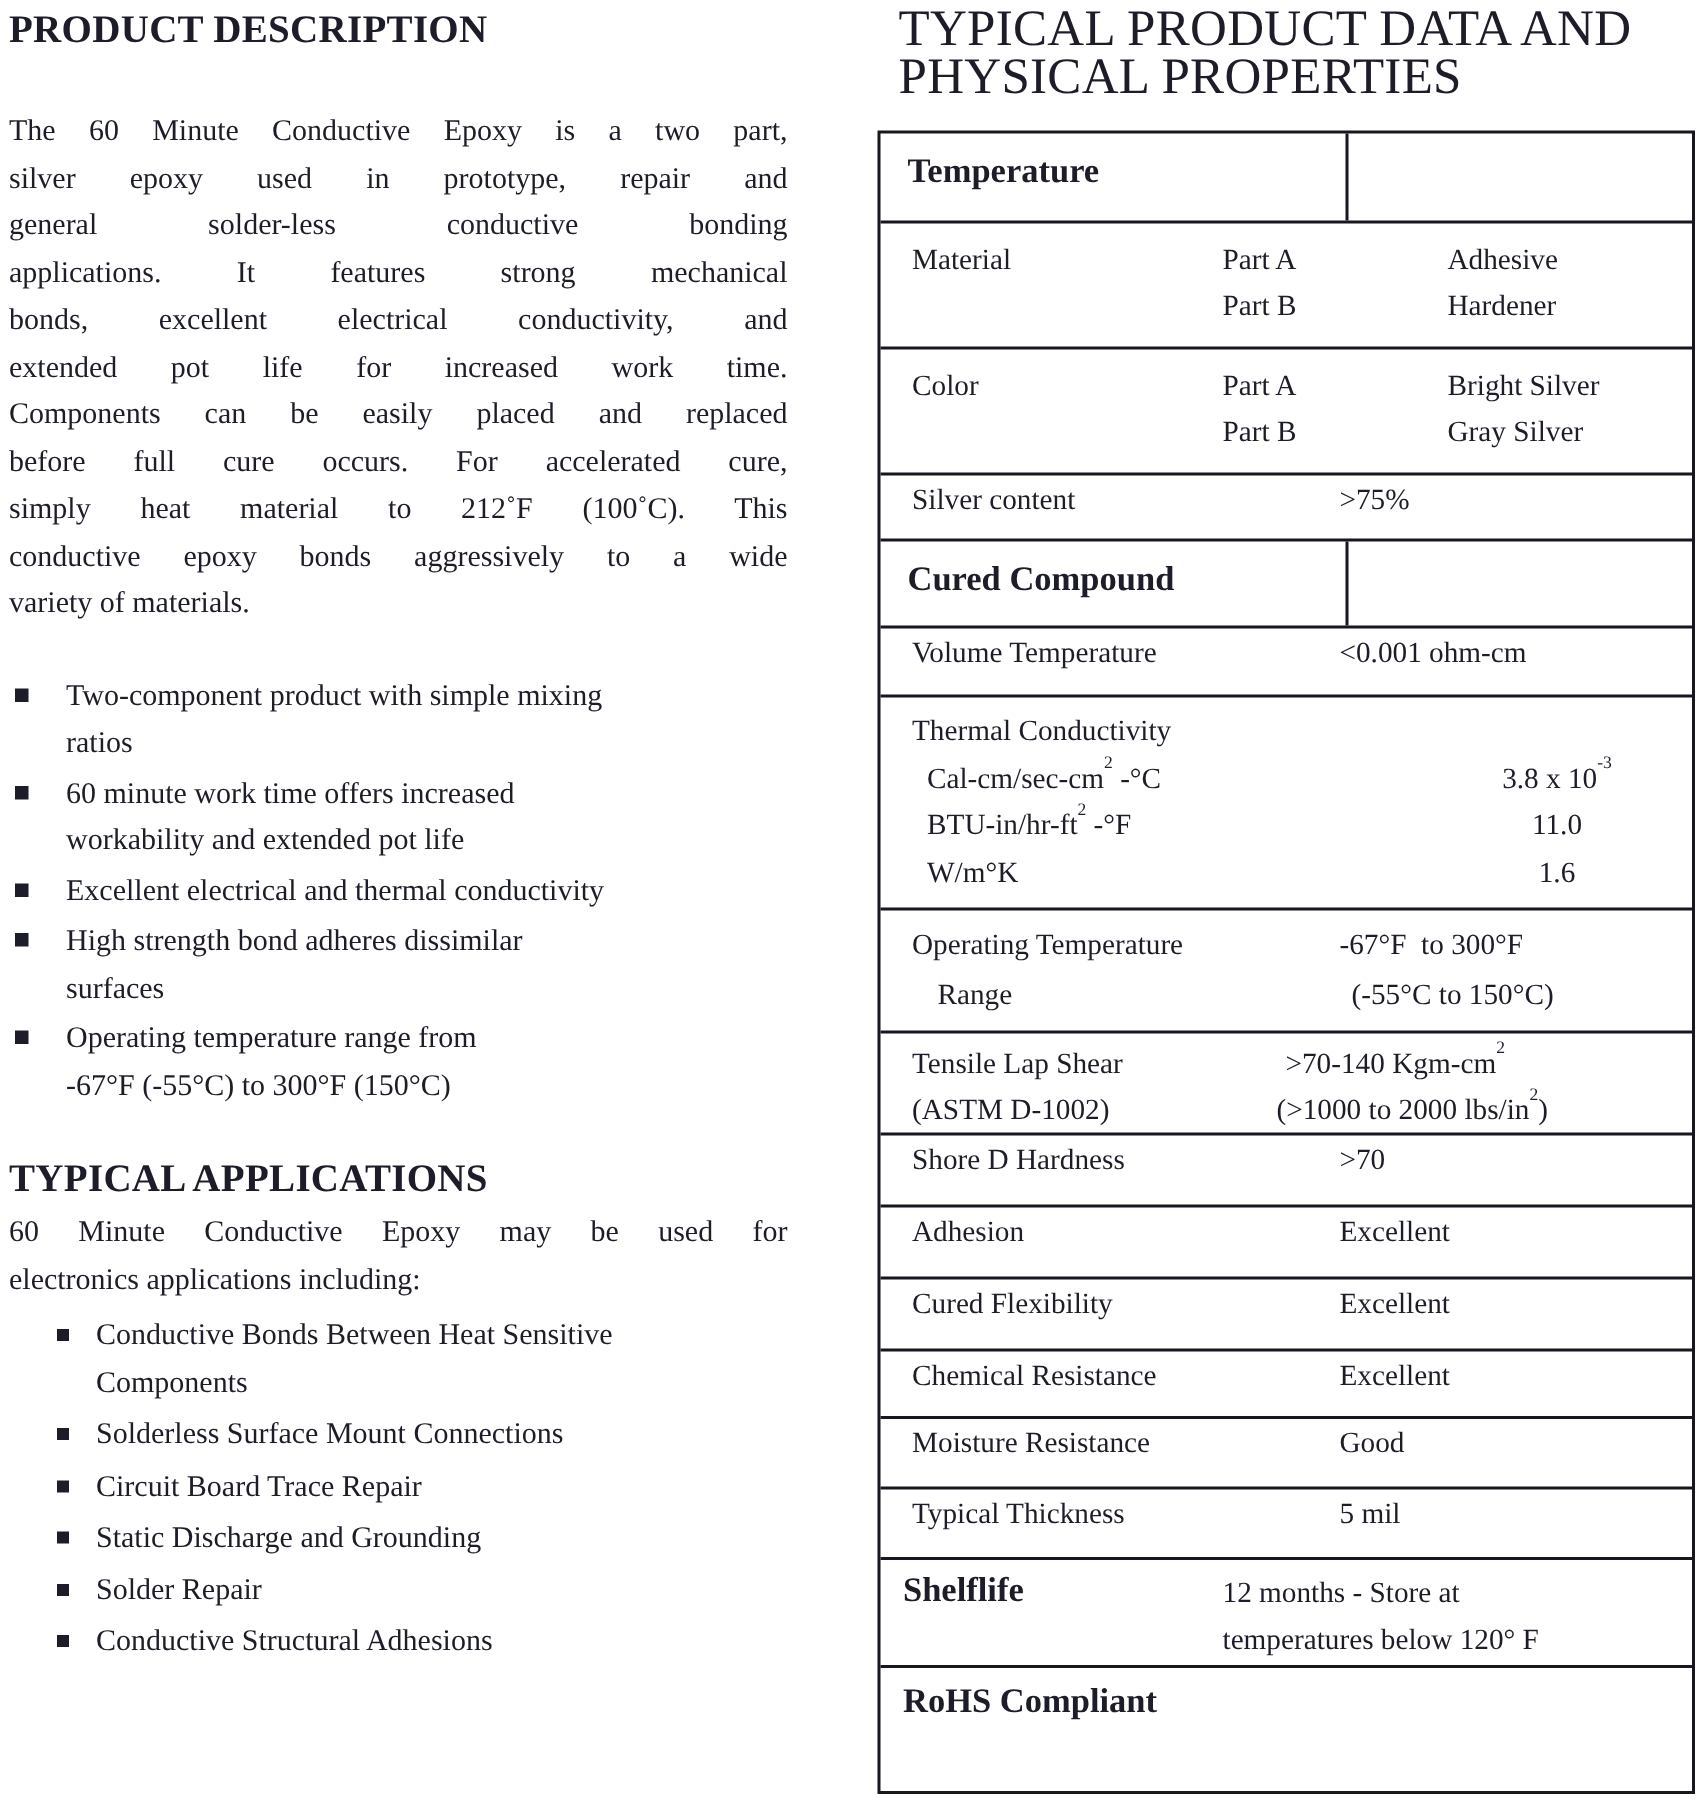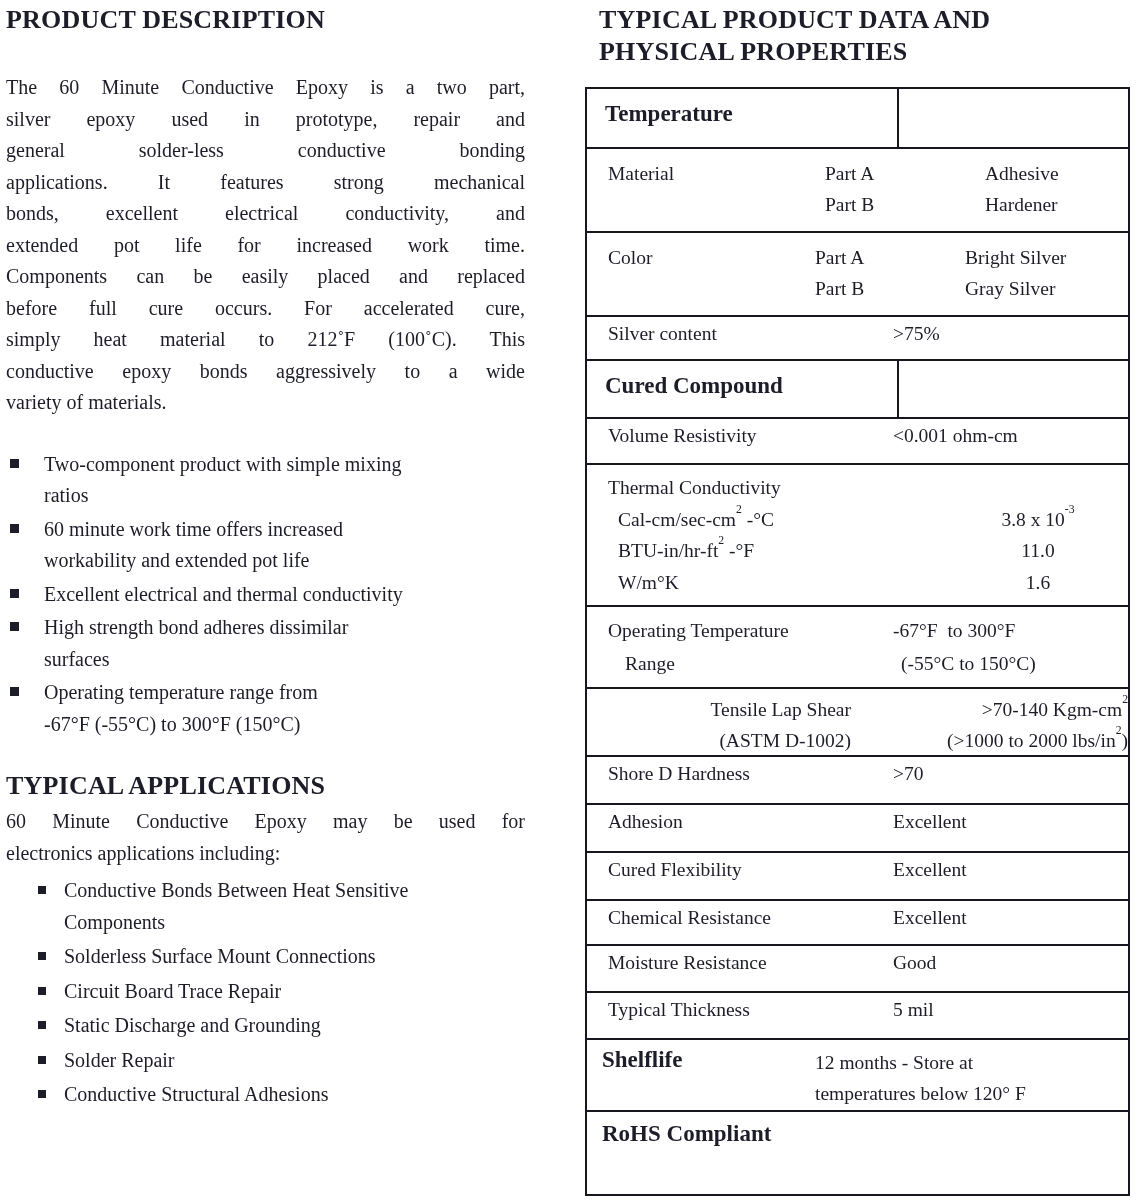--- a/index.html
+++ b/index.html
@@ -21,21 +21,21 @@
   .feat-list{margin-top:30px;}
   .fitem{position:relative;padding-left:38px;margin-bottom:2px;font-size:20px;line-height:31.5px;}
   .fitem .sq{position:absolute;left:4px;top:10px;width:9px;height:9px;background:var(--ink);}
   .h2b{font-size:26px;font-weight:bold;margin:32px 0 0 0;line-height:28px;letter-spacing:.2px;}
   .intro{margin-top:6px;}
   .app-list{margin-top:6px;}
   .aitem{position:relative;padding-left:58px;margin-bottom:3px;font-size:20px;line-height:31.5px;}
   .aitem .sq{position:absolute;left:32px;top:11px;width:8px;height:8px;background:var(--ink);}
   
   .col-right{position:absolute;left:585px;top:4px;width:546px;}
-  .rh{margin:0;padding-left:14px;font-size:26px;font-weight:bold;line-height:32px;letter-spacing:.2px;}
+  .rh{margin:0;padding-left:14px;font-size:34px;font-weight:normal;line-height:32px;letter-spacing:.2px;}
   .rh-line{display:block;}
   .ptable{
     margin-top:19px;width:545px;border:2px solid var(--line);
     box-sizing:border-box;background:#ffffff;
   }
   .trow{position:relative;box-sizing:border-box;border-top:2px solid var(--line);font-size:19.5px;}
   .trow:first-child{border-top:none;}
   sup{font-size:.6em;line-height:0;position:relative;top:-.45em;}
   .t-section{display:grid;grid-template-columns:310px 1fr;}
   .t-section .lbl{font-weight:bold;font-size:23px;padding:12px 0 0 18px;}
@@ -47,21 +47,21 @@
   .t-multi{padding-top:7px;line-height:31.5px;}
   .t-multi .head{padding-left:21px;}
   .t-multi .item{display:grid;grid-template-columns:1fr 180px;}
   .t-multi .item .nm{padding-left:31px;}
   .t-multi .item .vl{text-align:center;}
   .t-optemp{display:grid;grid-template-columns:306px 1fr;padding-top:7px;line-height:33px;}
   .t-optemp .lcell div:first-child{padding-left:21px;}
   .t-optemp .lcell div:nth-child(2){padding-left:38px;}
   .t-optemp .vcell div{white-space:pre;}
   .t-optemp .vcell div:nth-child(2){padding-left:8px;}
-  .t-tensile{display:grid;grid-template-columns:264px 1fr;padding-top:5px;line-height:31px;text-align:right;}
+  .t-tensile{display:grid;grid-template-columns:264px 1fr;padding-top:5px;line-height:31px;}
   .t-tensile .lcell div{padding-left:21px;}
   .t-tensile .vcell div:first-child{padding-left:6px;}
   .t-shelf{display:grid;grid-template-columns:228px 1fr;padding-top:7px;}
   .t-shelf .lbl{font-weight:bold;font-size:23px;padding-left:15px;}
   .t-shelf .vcell{line-height:31px;}
   .t-rohs .lbl{font-weight:bold;font-size:23px;padding:9px 0 0 15px;}
 </style>
 </head>
 <body>
 
@@ -144,21 +144,21 @@
   <div class="col-right">
     <h2 class="rh">
       <span class="rh-line">TYPICAL PRODUCT DATA AND</span>
       <span class="rh-line">PHYSICAL PROPERTIES</span>
     </h2>
     <div class="ptable" id="ptable">
         <div class="trow t-section" style="height: 58px;">
           <div class="lbl">Temperature</div>
           <div class="spacer"></div>
         </div>
-        <div class="trow t-pairs" style="height: 84px; gap: 10px;">
+        <div class="trow t-pairs" style="height: 84px;">
           <div class="lbl">Material</div>
           <div class="kcell">
             <div class="kl">Part A</div>
             <div class="kl">Part B</div>
           </div>
           <div class="vcell">
             <div class="vl">Adhesive</div>
             <div class="vl">Hardener</div>
           </div>
         </div>
@@ -175,21 +175,21 @@
         </div>
         <div class="trow t-simple" style="height: 44px;">
           <div class="lbl">Silver content</div>
           <div class="val">&gt;75%</div>
         </div>
         <div class="trow t-section" style="height: 58px;">
           <div class="lbl">Cured Compound</div>
           <div class="spacer"></div>
         </div>
         <div class="trow t-simple" style="height: 46px;">
-          <div class="lbl">Volume Resistivity</div>
+          <div class="lbl">Volume Temperature</div>
           <div class="val">&lt;0.001 ohm-cm</div>
         </div>
         <div class="trow t-multi" style="height: 142px;">
           <div class="head">Thermal Conductivity</div>
           <div class="item">
             <div class="nm">Cal-cm/sec-cm<sup>2</sup> -°C</div>
             <div class="vl">3.8 x 10<sup>-3</sup></div>
           </div>
           <div class="item">
             <div class="nm">BTU-in/hr-ft<sup>2</sup> -°F</div>

